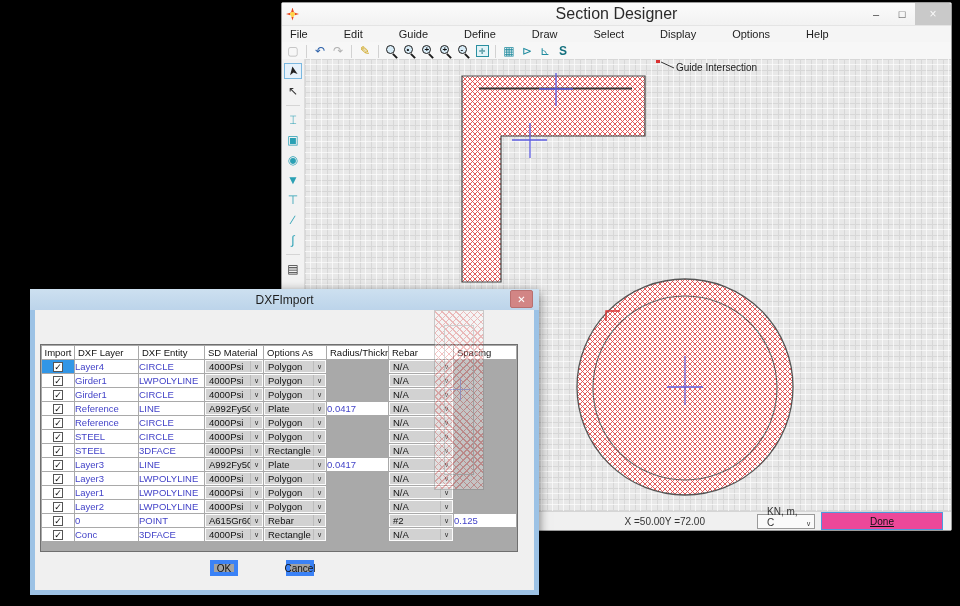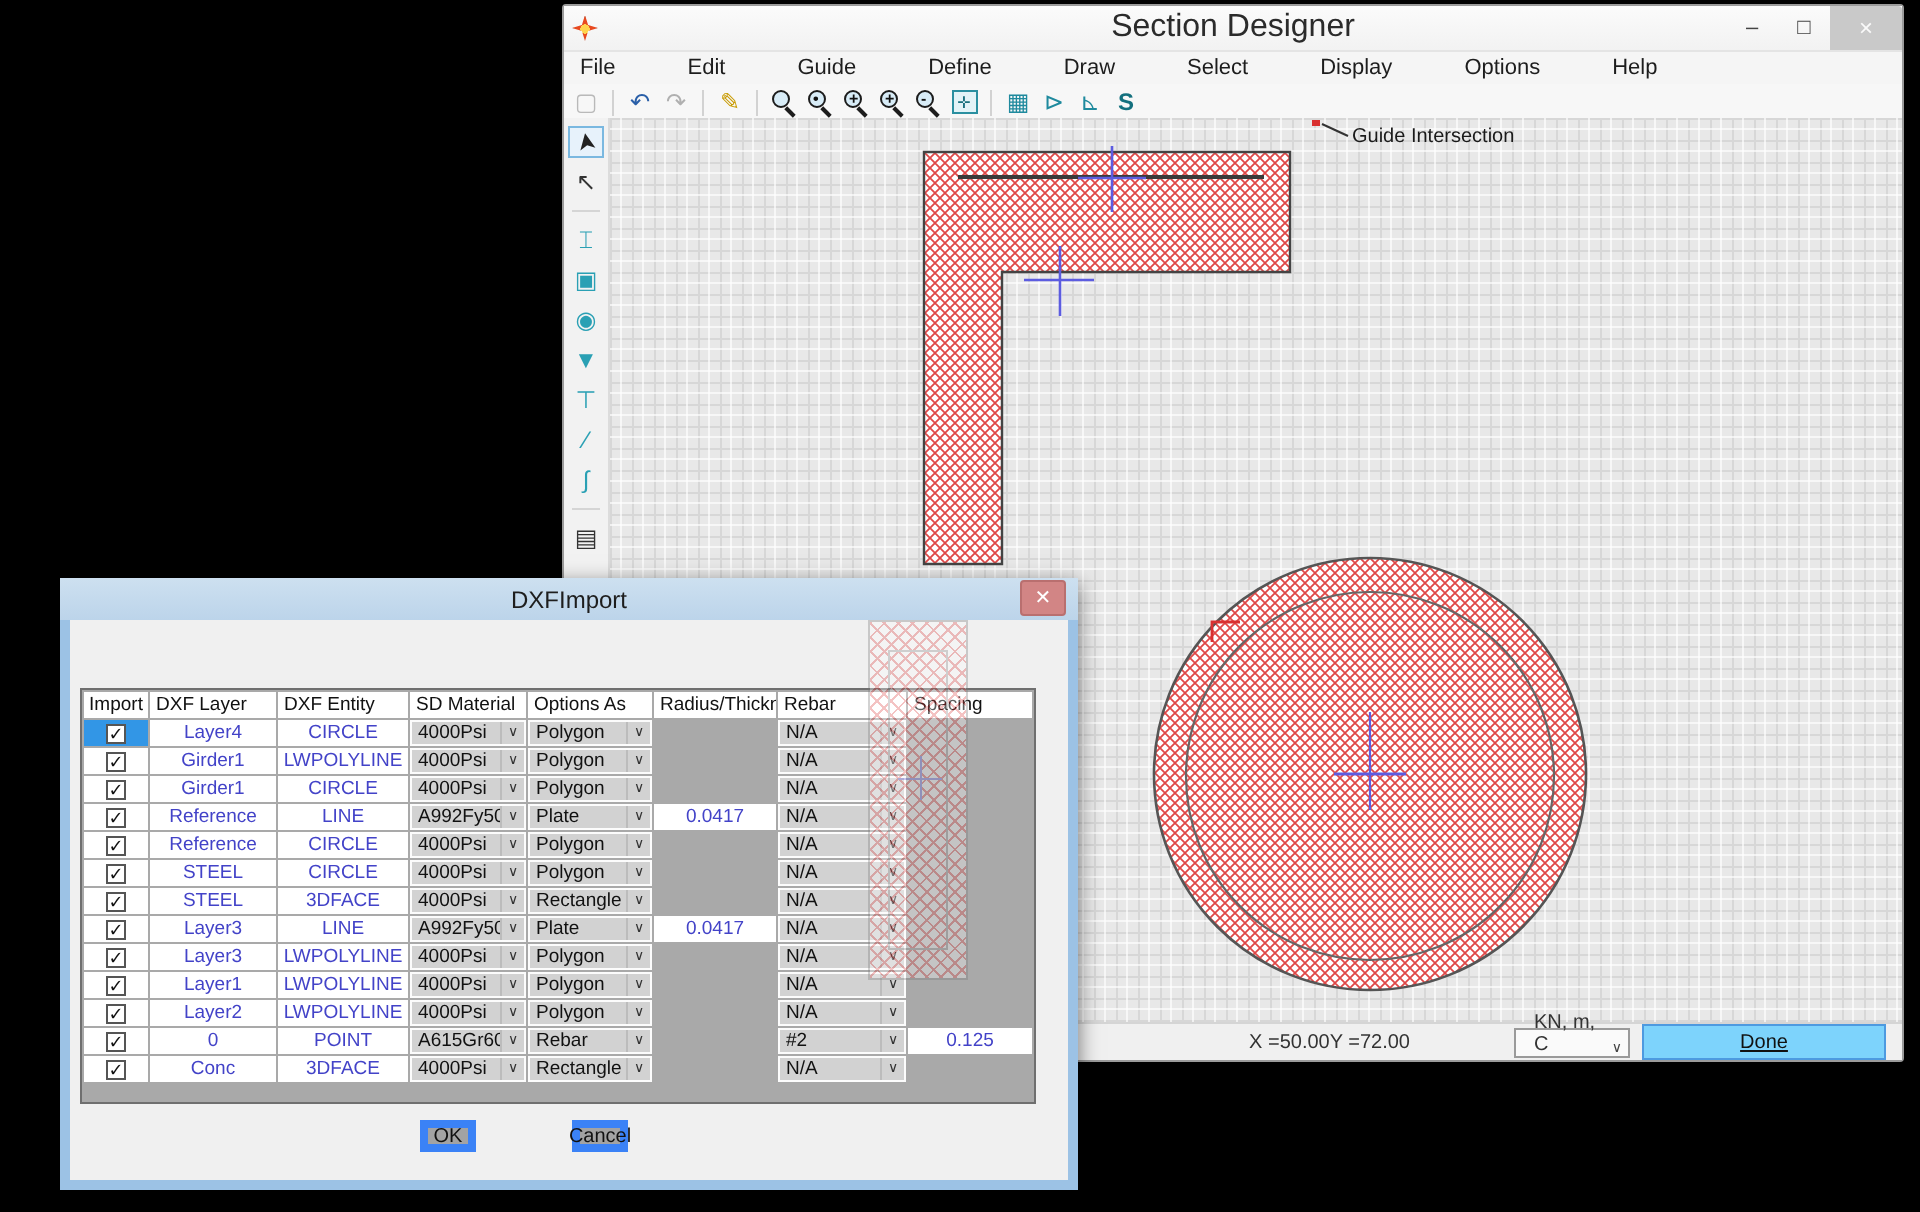--- a/index.html
+++ b/index.html
@@ -49,38 +49,38 @@
     background-position:5px 5px,5px 5px,0 0,0 0;}
   #canvas svg{position:absolute;left:0;top:0;}
   
   #statusbar{position:absolute;left:0;bottom:0;width:100%;height:19px;background:#f0f0f0;
     border-top:1px solid #d5d5d5;display:flex;align-items:center;justify-content:flex-end;
     font-size:10px;color:#333;box-sizing:border-box;padding-right:8px;gap:6px;}
   #coords{margin-right:46px;}
   #units-select{width:58px;height:15px;background:#fafafa;border:1px solid #9a9a9a;display:flex;
     align-items:flex-end;font-size:10px;padding-left:9px;box-sizing:border-box;}
   #units-select .chev{margin-left:auto;margin-right:3px;font-size:7px;color:#444;}
-  #done-button{width:120px;height:16px;background:#7dd3fc;border:1px solid #4d9ae0;display:flex;
+  #done-button{width:120px;height:16px;background:#ec4899;border:1px solid #4d9ae0;display:flex;
     align-items:center;justify-content:center;font-size:10px;color:#111;text-decoration:underline;}
   
   #dialog{position:absolute;left:2px;top:289px;width:509px;height:306px;background:#f0f0f0;
     border:5px solid #9cc2e5;box-sizing:border-box;box-shadow:0 3px 10px rgba(0,0,0,.55);z-index:40;margin-left:28px;}
   #dlg-titlebar{position:relative;height:21px;margin:-5px -5px 0 -5px;background:linear-gradient(#cde0f0,#bcd4ea);
     display:flex;align-items:center;justify-content:center;font-size:12px;color:#1e1e1e;}
   #dlg-close{position:absolute;right:6px;top:1px;width:23px;height:18px;background:#d28585;
     border:1px solid #b96f6f;border-radius:2px;color:#fff;font-size:10px;display:flex;align-items:center;
     justify-content:center;box-sizing:border-box;}
   #dxf-table{position:absolute;left:5px;top:50px;width:478px;height:208px;background:#a9a9a9;
     border:1px solid #6f6f6f;box-sizing:border-box;padding:1px;}
   #grid{display:grid;grid-template-columns:32px 63px 65px 58px 62px 61px 64px 62px;gap:1px;font-size:9.5px;}
   .hcell{background:#fff;color:#111;height:13px;line-height:13px;padding-left:3px;white-space:nowrap;overflow:hidden;}
   .hcell.c{text-align:center;padding-left:0;}
   .cell{background:#fff;height:13px;line-height:13px;overflow:hidden;white-space:nowrap;}
   .cell.blank{background:transparent;}
-  .cell.center{text-align:center;}
+  .cell.center{text-align:left;}
   .blue{color:#4343c8;}
   .cbcell{display:flex;align-items:center;justify-content:center;background:#fff;}
   .cbcell.sel{background:#3296e6;}
   .cb{width:10px;height:10px;background:#fff;border:1px solid #555;font-size:9px;line-height:9px;
     text-align:center;color:#111;box-sizing:border-box;}
   .dd{display:flex;background:#d2d2d2;border:1px solid #fcfcfc;box-sizing:border-box;height:13px;}
   .dd .dd-t{flex:1;padding-left:3px;line-height:11px;color:#111;overflow:hidden;white-space:nowrap;}
   .dd .dd-c{width:11px;border-left:1px solid #bcbcbc;font-size:7px;line-height:11px;text-align:center;color:#333;}
   .dbtn{position:absolute;width:28px;height:16px;background:#a3a3a3;border:4px solid #3b82f6;
     font-size:10px;color:#111;display:flex;align-items:center;justify-content:center;box-sizing:border-box;}

